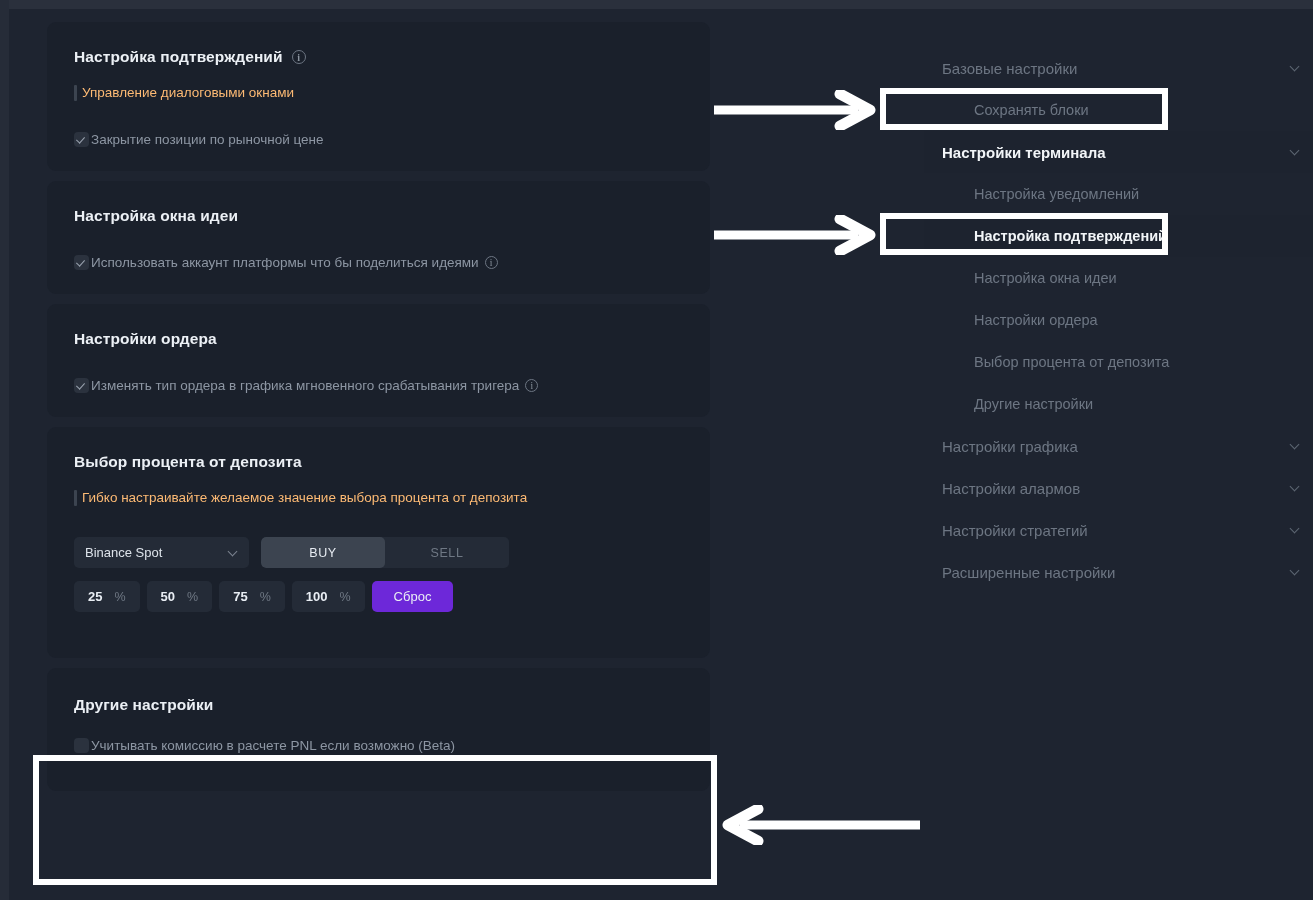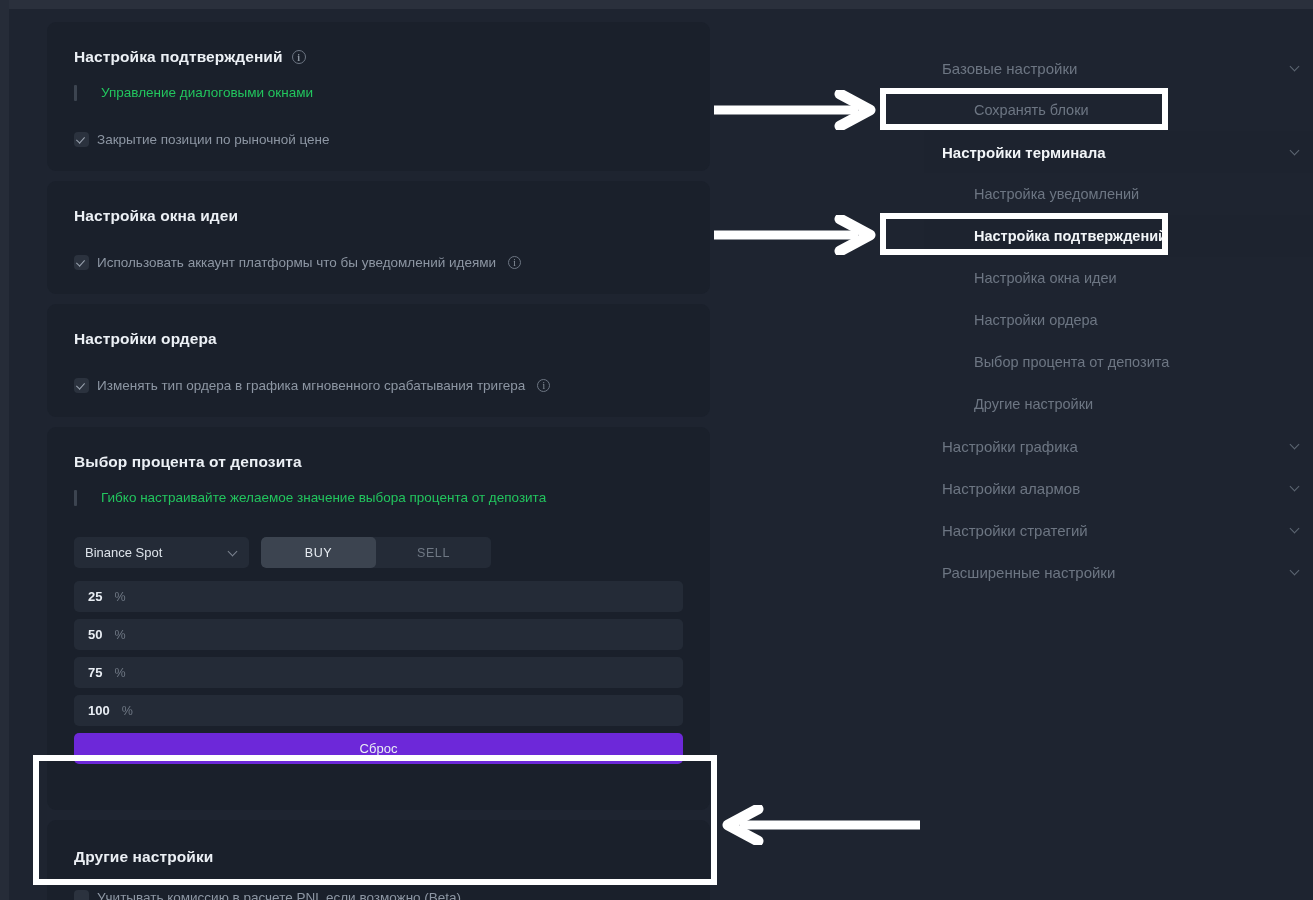--- a/index.html
+++ b/index.html
@@ -68,40 +68,40 @@
     text-align: center;
     font-size: 10px;
     font-style: normal;
     line-height: 15px;
     color: #8b949f;
     font-family: "Liberation Serif", serif;
   }
 
   .card-subtitle {
     margin-top: 18px;
-    padding-left: 27px;
+    padding-left: 8px;
     font-size: 13.5px;
-    color: #22c55e;
+    color: #fdba74;
     position: relative;
     line-height: 1.35;
   }
   .card-subtitle::before {
     content: "";
     position: absolute;
     left: 0; top: 1px;
     width: 3px; height: 16px;
     background: #3c4450;
     border-radius: 1px;
   }
 
   .checkbox-list { margin-top: 30px; }
   .checkbox-row {
     display: flex;
     align-items: center;
-    gap: 8px;
+    gap: 2px;
     margin-bottom: 12px;
     font-size: 13.5px;
     color: #8d96a3;
   }
   .checkbox-row:last-child { margin-bottom: 0; }
 
   .cbox {
     width: 15px; height: 15px;
     border-radius: 4px;
     background: #2b323e;
@@ -175,39 +175,38 @@
   }
 
   .segmented {
     display: flex;
     background: #242b37;
     border-radius: 5px;
     height: 31px;
     overflow: hidden;
   }
   .seg {
-    width: 115px;
+    width: 124px;
     display: flex;
     align-items: center;
     justify-content: center;
     font-size: 12.5px;
     letter-spacing: 0.6px;
     color: #6f7884;
   }
   .seg.active {
     background: #3c4450;
     color: #e7ecf2;
     border-radius: 5px;
   }
 
   .pct-row {
     display: flex;
     gap: 7px;
     margin-top: 13px;
-    flex-direction: column;
   }
   .pct-btn {
     height: 31px;
     background: #242b37;
     border-radius: 5px;
     display: flex;
     align-items: center;
     gap: 12px;
     padding: 0 14px;
     font-size: 13px;
@@ -310,21 +309,21 @@
     </div>
   </div>
 
   <div class="card">
     <div class="card-title">
       <span>Настройка окна идеи</span>
     </div>
     <div class="checkbox-list">
       <div class="checkbox-row">
         <span class="cbox checked"></span>
-        <span>Использовать аккаунт платформы что бы уведомлений идеями</span>
+        <span>Использовать аккаунт платформы что бы поделиться идеями</span>
         <span class="row-info"></span>
       </div>
     </div>
   </div>
 
   <div class="card">
     <div class="card-title">
       <span>Настройки ордера</span>
     </div>
     <div class="checkbox-list">

